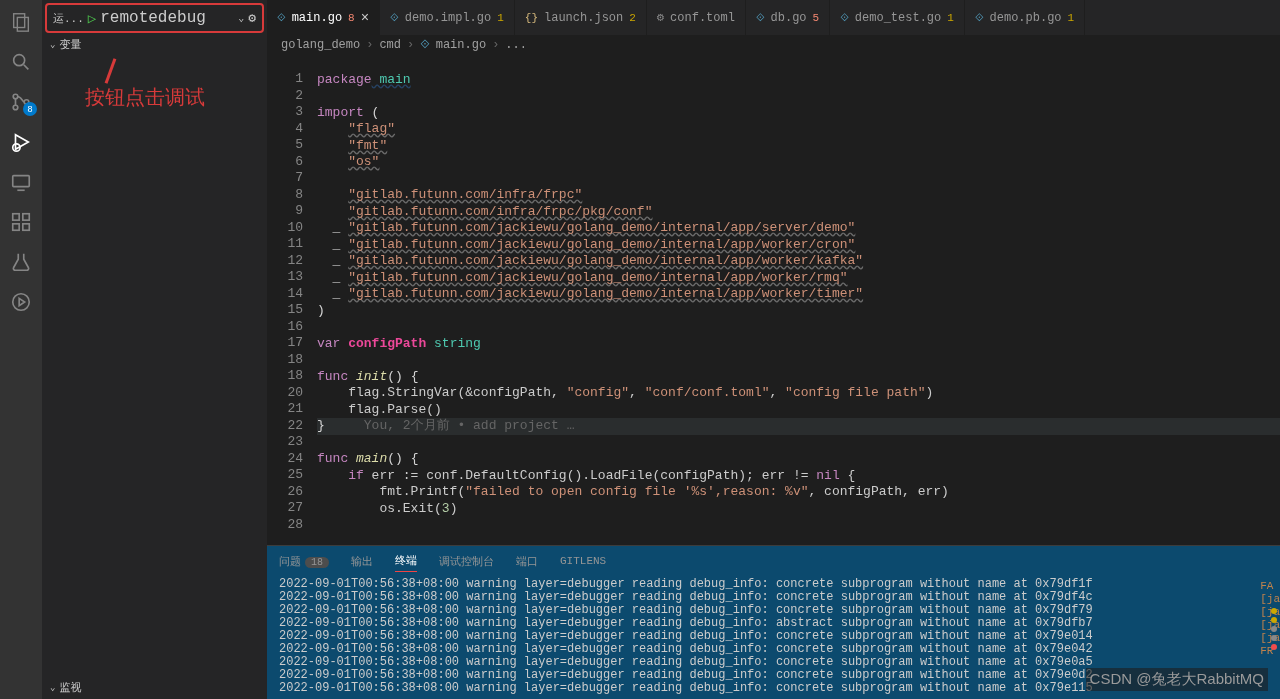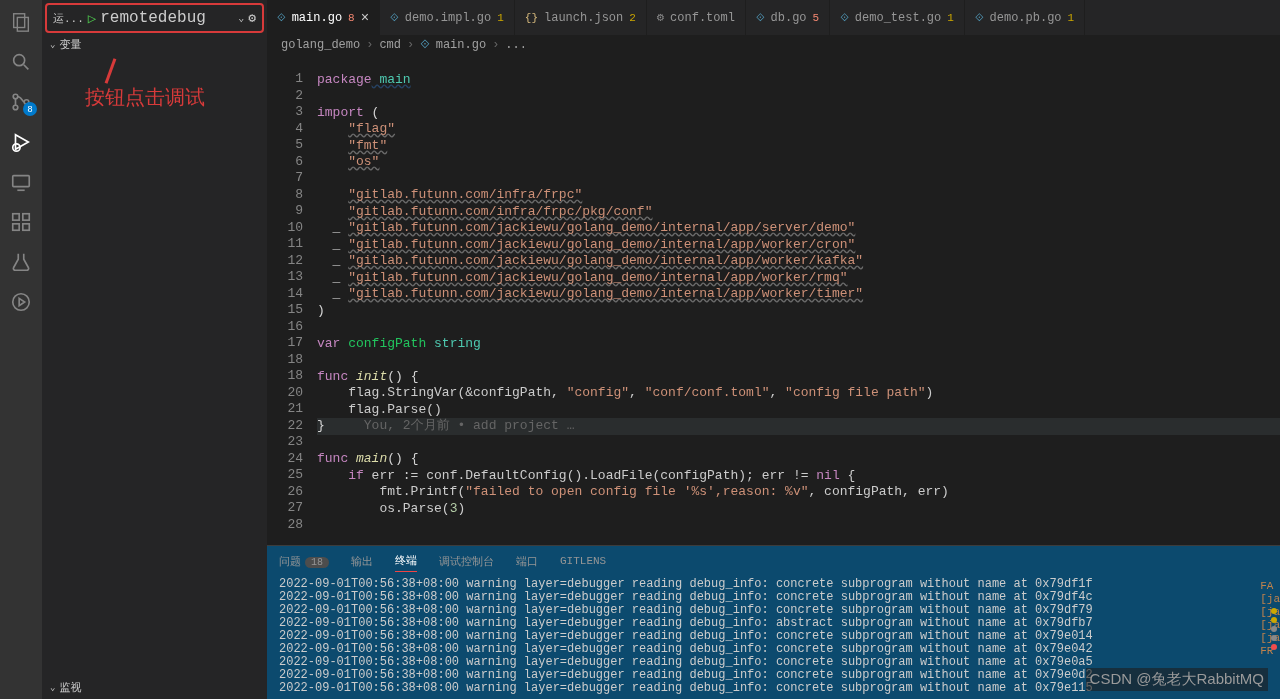--- a/index.html
+++ b/index.html
@@ -81,21 +81,21 @@
 }
 .gutter {
   width:50px; text-align:right; padding-right:14px; color:#858585;
   line-height:16.5px; user-select:none;
 }
 .code {
   flex:1; line-height:16.5px; white-space:pre; overflow:hidden;
 }
 .authors-line { color:#787878; font-size:11px; padding-left:0; line-height:16px; }
 .kw { color:#c586c0;margin-top:20px; }
-.ident { color:#22c55e; }
+.ident { color:#ec4899;font-weight:bold; }
 .str { color:#ce9178; }
 .func { color:#dcdcaa;font-style:italic; }
 .type { color:#4ec9b0; }
 .num-lit { color:#b5cea8; }
 .pkg { color:#4ec9b0; }
 .punc { color:#d4d4d4; }
 .und { text-decoration: underline wavy #6b6b6b; text-decoration-skip-ink:none; }
 .und2 { text-decoration: underline wavy #3794ff50; }
 .codelens { color:#656565; font-style:normal; }
 .line-hl { background:#2a2d2e; display:inline-block; width:100%; }
@@ -314,21 +314,21 @@
 <span class="kw">var</span><span class="ident"> configPath </span><span class="type">string</span>
 
 <span class="kw">func</span><span class="func"> init</span><span class="punc">() {</span>
 <span>    flag.StringVar(&amp;configPath, </span><span class="str">"config"</span><span>, </span><span class="str">"conf/conf.toml"</span><span>, </span><span class="str">"config file path"</span><span>)</span>
 <span>    flag.Parse()</span>
 <span class="line-hl"><span class="punc">}</span><span class="codelens">     You, 2个月前 • add project …</span></span>
 
 <span class="kw">func</span><span class="func"> main</span><span class="punc">() {</span>
 <span class="kw">    if</span><span> err := conf.DefaultConfig().LoadFile(configPath); err != </span><span class="kw">nil</span><span> {</span>
 <span>        fmt.Printf(</span><span class="str">"failed to open config file '%s',reason: %v"</span><span>, configPath, err)</span>
-<span>        os.Parse(</span><span class="num-lit">3</span><span>)</span>
+<span>        os.Exit(</span><span class="num-lit">3</span><span>)</span>
 
     </div>
   </div>
 
   <div class="panel">
     <div class="panel-tabs">
       <span class="ptab"><span>问题</span><span class="cnt">18</span></span>
       <span class="ptab">输出</span>
       <span class="ptab active">终端</span>
       <span class="ptab">调试控制台</span>

